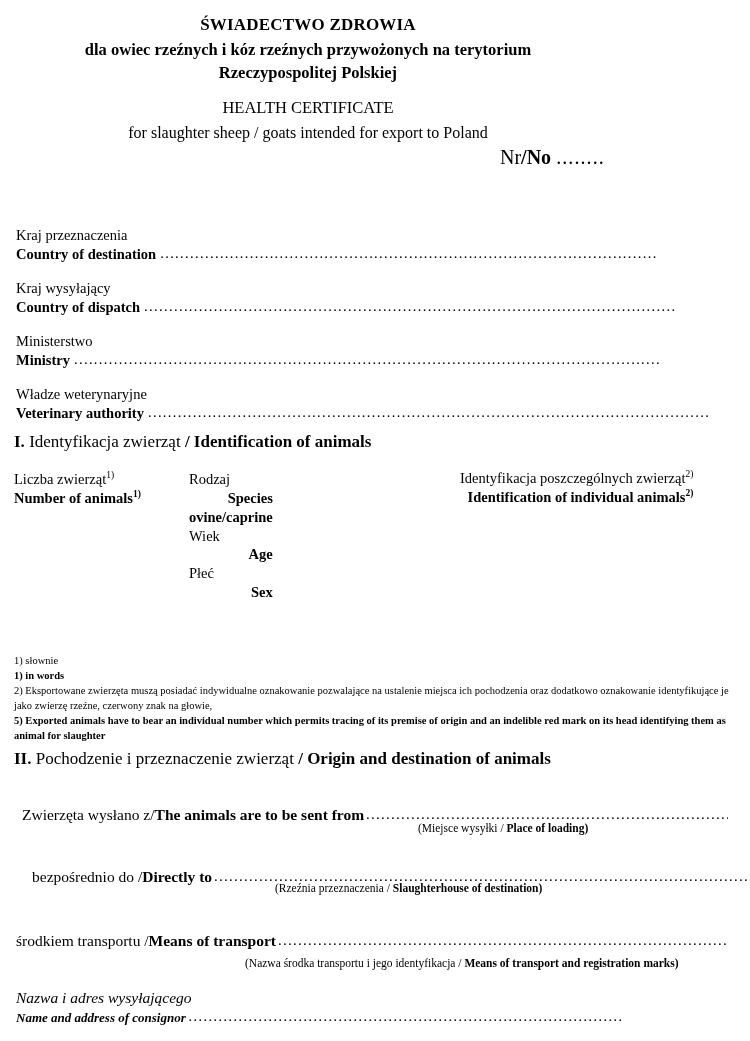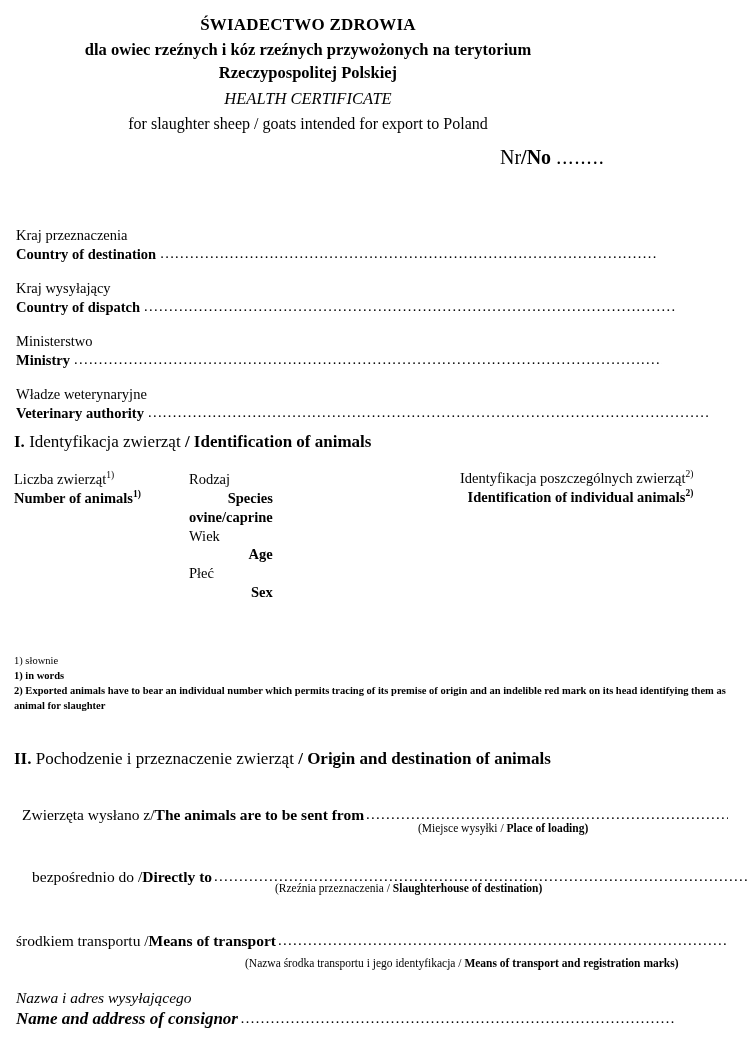--- a/index.html
+++ b/index.html
@@ -40,22 +40,21 @@
     font-size: 16.5px;
     font-weight: bold;
     line-height: 1.38;
     padding: 0 28px;
     margin-top: 2px;
   }
   .title-en-main {
     font-size: 16.5px;
     font-weight: normal;
     line-height: 1.42;
-    margin-top: 3px;
-    font-style: italic;
+    margin-top: 12px;
   }
   .title-en-sub {
     font-size: 16px;
     font-weight: normal;
     line-height: 1.42;
     margin-top: 2px;
   }
 
   .nr-line {
     position: absolute;
@@ -182,21 +181,21 @@
     font-weight: normal;
     line-height: 1.26;
     white-space: nowrap;
   }
   .consignor .en-row {
     display: flex;
     align-items: baseline;
     line-height: 1.26;
   }
   .consignor .en {
-    font-size: 17px;
+    font-size: 13px;
     font-weight: bold;
     white-space: nowrap;
     flex: 0 0 auto;
   }
   .consignor .dotfill {
     font-size: 15px;
     letter-spacing: 1.25px;
     margin-left: 3px;
   }
 </style>
@@ -269,21 +268,22 @@
   </div>
 
   <div class="sec1-col" style="left:460px; top:469px;">
     <div class="pl"><span>Identyfikacja poszczególnych zwierząt</span><sup>2)</sup></div>
     <div class="en"><span>Identification of individual animals</span><sup>2)</sup></div>
   </div>
 
   <div class="footnotes">
     <div class="fn-pl">1) słownie</div>
     <div class="fn-en">1) in words</div>
-    <div class="fn-en">2) Exported animals have to bear an individual number which permits tracing of its premise of origin and an indelible red mark on its head identifying them as animal for slaughter</div>
+    <div class="fn-pl">2) Eksportowane zwierzęta muszą posiadać indywidualne oznakowanie pozwalające na ustalenie miejsca ich pochodzenia oraz dodatkowo oznakowanie identyfikujące je jako zwierzę rzeźne, czerwony znak na głowie,</div>
+    <div class="fn-en">5) Exported animals have to bear an individual number which permits tracing of its premise of origin and an indelible red mark on its head identifying them as animal for slaughter</div>
   </div>
 
   <div class="section-head" style="top:749px;">
     <span class="num">II.</span><span class="pl"> Pochodzenie i przeznaczenie zwierząt</span><span class="en"> / </span><span class="en">Origin and destination of animals</span>
   </div>
 
   <div class="sec2-field" style="left:22px; top:793px; width:706px;">
     <div class="row">
       <span class="lab-pl">Zwierzęta wysłano z/</span>
         <span class="lab-en">The animals are to be sent from</span>

